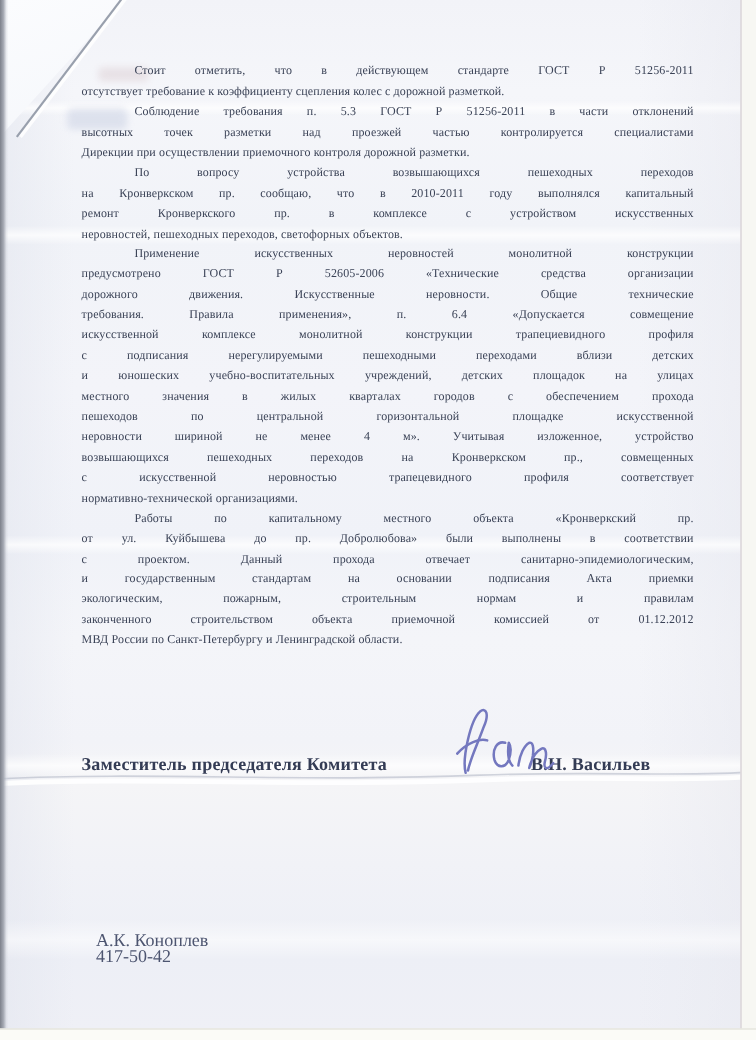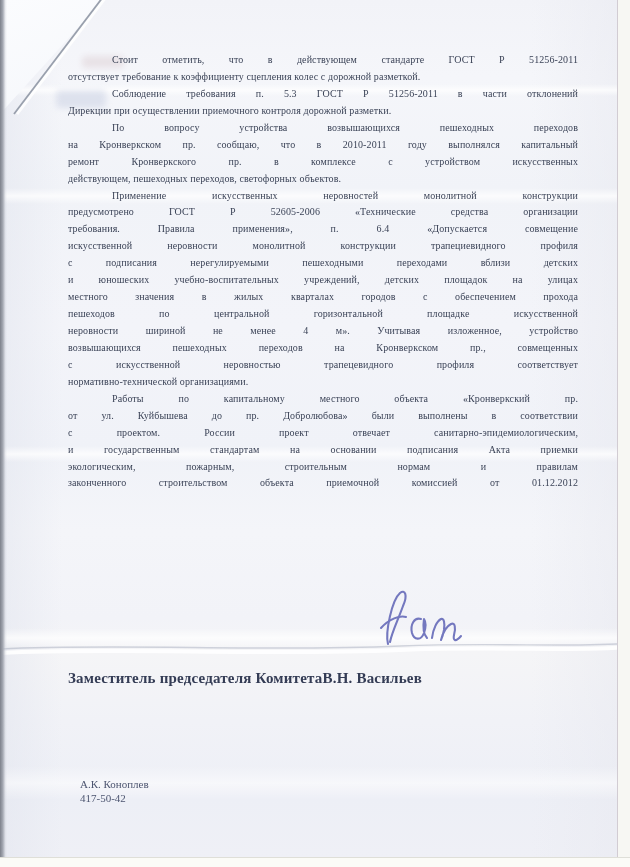--- a/index.html
+++ b/index.html
@@ -29,27 +29,27 @@
   .doc-text{
     position:absolute;left:68px;top:52px;width:510px;
     font-size:10px;line-height:16.93px;color:#3b4357;
     letter-spacing:.1px;
   }
   .doc-text .line{text-align:justify;text-align-last:justify;white-space:nowrap;}
   .doc-text .line.first{padding-left:44px;}
   .doc-text .line.last{text-align-last:left;}
   .sig-row{
     position:absolute;left:68px;top:630px;width:474px;
-    display:flex;justify-content:flex-start;align-items:flex-start;
-    font-size:15px;font-weight:bold;color:#343c55;letter-spacing:.2px;margin-top:40px;
+    display:flex;justify-content:space-between;align-items:flex-start;
+    font-size:15px;font-weight:bold;color:#343c55;letter-spacing:.2px;
   }
   .signature-svg{position:absolute;left:368px;top:582px;width:105px;height:72px;}
   .footer{
     position:absolute;left:80px;top:778px;
-    font-size:11px;line-height:13.5px;color:#4d5570;
+    font-size:15px;line-height:13.5px;color:#4d5570;
   }
   .overlay-svg{position:absolute;left:0;top:0;width:630px;height:867px;pointer-events:none;}
   .bleed{position:absolute;pointer-events:none;filter:blur(3px);border-radius:4px;}
   .bleed1{left:82px;top:56px;width:42px;height:12px;background:#cfb9be;opacity:.32;}
   .bleed2{left:56px;top:90px;width:50px;height:18px;background:#b9c2da;opacity:.38;}
   .edge-left{
     position:absolute;left:0;top:0;width:7px;height:858px;
     background:linear-gradient(90deg,#7d818b 0%,#a4a8b2 40%,rgba(205,208,216,.4) 75%,rgba(255,255,255,0) 100%);
   }
   .edge-right{
@@ -72,43 +72,46 @@
   <div class="streak streak5"></div>
 
   <div class="fold-triangle"></div>
   <div class="bleed bleed1"></div>
   <div class="bleed bleed2"></div>
 
   <div class="doc-text">
       <div class="line first">Стоит отметить, что в действующем стандарте ГОСТ Р 51256-2011</div>
       <div class="line last">отсутствует требование к коэффициенту сцепления колес с дорожной разметкой.</div>
       <div class="line first">Соблюдение требования п. 5.3 ГОСТ Р 51256-2011 в части отклонений</div>
+      <div class="line">высотных точек разметки над проезжей частью контролируется специалистами</div>
       <div class="line last">Дирекции при осуществлении приемочного контроля дорожной разметки.</div>
       <div class="line first">По вопросу устройства возвышающихся пешеходных переходов</div>
       <div class="line">на Кронверкском пр. сообщаю, что в 2010-2011 году выполнялся капитальный</div>
       <div class="line">ремонт Кронверкского пр. в комплексе с устройством искусственных</div>
-      <div class="line last">действующем, пешеходных переходов, светофорных объектов.</div>
+      <div class="line last">неровностей, пешеходных переходов, светофорных объектов.</div>
       <div class="line first">Применение искусственных неровностей монолитной конструкции</div>
       <div class="line">предусмотрено ГОСТ Р 52605-2006 «Технические средства организации</div>
+      <div class="line">дорожного движения. Искусственные неровности. Общие технические</div>
       <div class="line">требования. Правила применения», п. 6.4 «Допускается совмещение</div>
-      <div class="line">искусственной неровности монолитной конструкции трапециевидного профиля</div>
+      <div class="line">искусственной комплексе монолитной конструкции трапециевидного профиля</div>
       <div class="line">с подписания нерегулируемыми пешеходными переходами вблизи детских</div>
       <div class="line">и юношеских учебно-воспитательных учреждений, детских площадок на улицах</div>
       <div class="line">местного значения в жилых кварталах городов с обеспечением прохода</div>
       <div class="line">пешеходов по центральной горизонтальной площадке искусственной</div>
       <div class="line">неровности шириной не менее 4 м». Учитывая изложенное, устройство</div>
       <div class="line">возвышающихся пешеходных переходов на Кронверкском пр., совмещенных</div>
       <div class="line">с искусственной неровностью трапецевидного профиля соответствует</div>
       <div class="line last">нормативно-технической организациями.</div>
       <div class="line first">Работы по капитальному местного объекта «Кронверкский пр.</div>
       <div class="line">от ул. Куйбышева до пр. Добролюбова» были выполнены в соответствии</div>
-      <div class="line">с проектом. России проект отвечает санитарно-эпидемиологическим,</div>
+      <div class="line">с проектом. Данный прохода отвечает санитарно-эпидемиологическим,</div>
       <div class="line">и государственным стандартам на основании подписания Акта приемки</div>
       <div class="line">экологическим, пожарным, строительным нормам и правилам</div>
       <div class="line">законченного строительством объекта приемочной комиссией от 01.12.2012</div>
+      <div class="line last">МВД России по Санкт-Петербургу и Ленинградской области.</div>
     </div>
 
   <div class="sig-row">
     <span>Заместитель председателя Комитета</span>
     <span>В.Н. Васильев</span>
   </div>
 
   <div class="footer">
     <div>А.К. Коноплев</div>
     <div>417-50-42</div>

